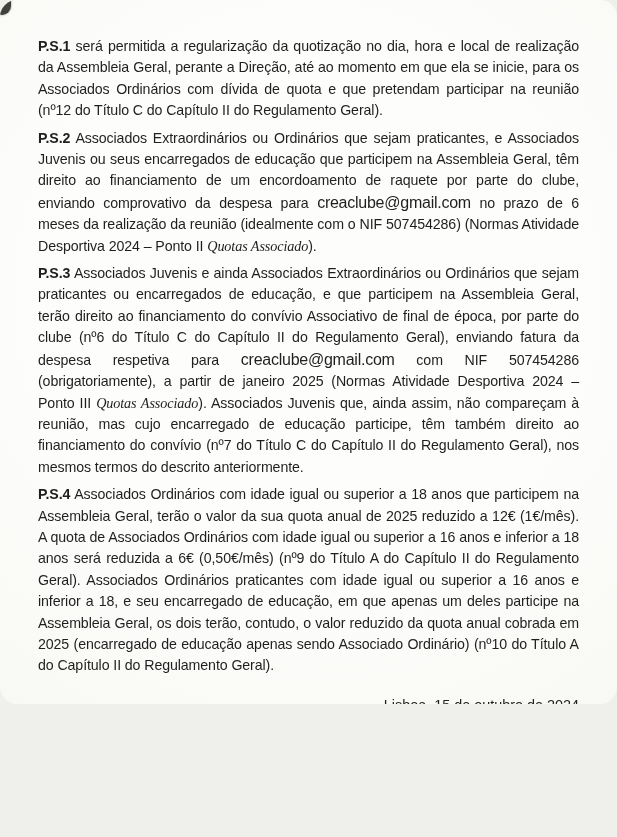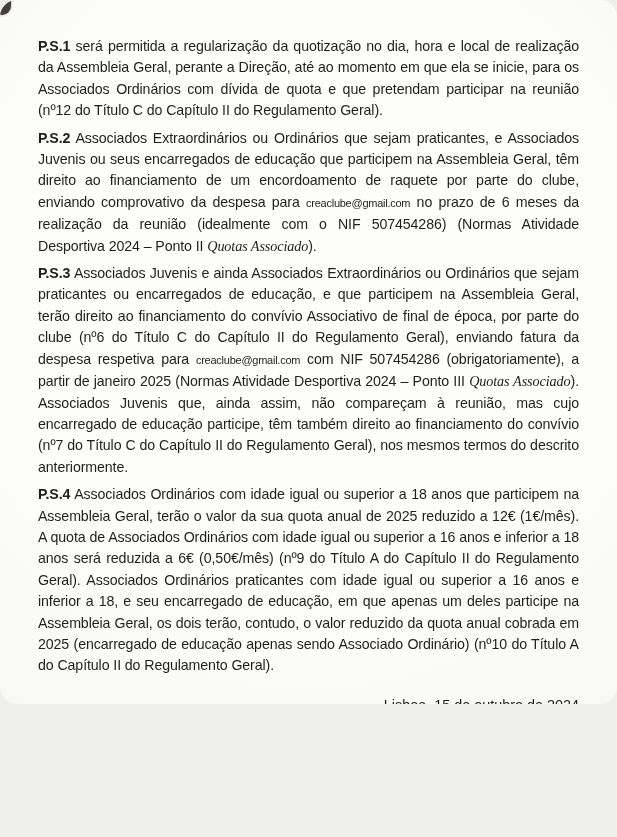--- a/index.html
+++ b/index.html
@@ -50,21 +50,21 @@
   .para {
     margin: 0 0 6px 0;
     font-size: 14.2px;
     line-height: 21.4px;
     text-align: justify;
     letter-spacing: -0.1px;
   }
   .b { font-weight: bold; }
   .i { font-style: italic; font-family: Liberation Serif, serif; }
   .email {
-    font-size: 11px;
+    font-size: 16px;
     letter-spacing: -0.25px;
   }
   .closing {
     margin-top: 18px;
     text-align: right;
     position: relative;
   }
   .center {
     margin: 0;
     font-size: 14.4px;

